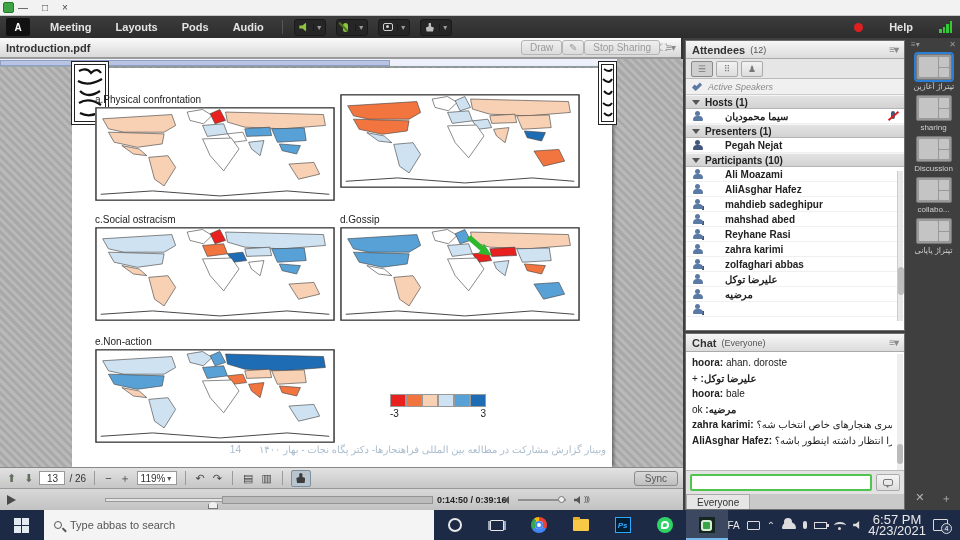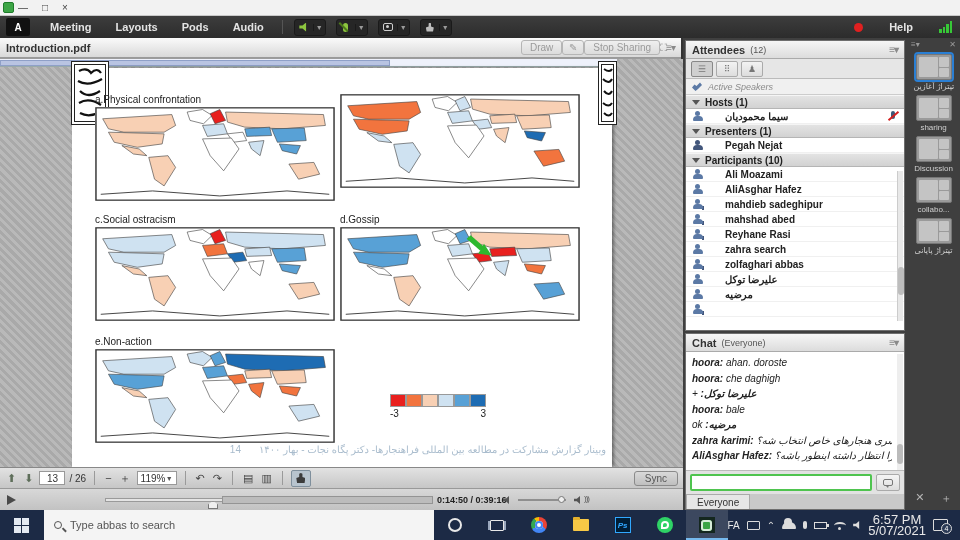--- a/index.html
+++ b/index.html
@@ -109,21 +109,21 @@
   .avatar:after { content:""; position:absolute; left:0.5px; top:5.5px; width:10px; height:5px; border-radius:4px 4px 1px 1px; background:#5b79a5; }
   .avatar.device i { position:absolute; right:-2px; bottom:-1px; width:4px; height:6px; background:#43577c; border:1px solid #fff; }
   .avatar.presenter:after { background:#43577c; } .avatar.presenter:before { background:#43577c; }
   .mic-muted { margin-left:auto; position:relative; width:10px; height:11px; }
   .mic-muted b { position:absolute; left:3px; top:0; width:4px; height:8px; background:#3d5a7a; border-radius:2px; }
   .mic-muted:after { content:""; position:absolute; left:-1px; top:4px; width:13px; height:2px; background:#d42020; transform:rotate(-40deg); }
   .att-scroll { position:absolute; right:1px; top:130px; width:6px; height:150px; background:#e8e8e8; border-left:1px solid #ccc; }
   .att-scroll i { display:block; margin:96px 0 0 0; width:6px; height:28px; background:#bdbdbd; border-radius:3px; }
 
   
-  .chat-msgs { position:absolute; left:0; top:18px; width:212px; height:124px; overflow:hidden; padding:3px 6px 0 6px;font-style:italic; }
+  .chat-msgs { position:absolute; left:0; top:18px; width:212px; height:124px; overflow:hidden; padding:3px 6px 0 6px; }
   .chat-row { font-size:10px; color:#222; line-height:15.5px; white-space:nowrap; overflow:hidden; }
   .chat-row b { font-weight:bold; }
   .chat-row.rtl { direction:rtl; text-align:left; }
   .chat-scroll { position:absolute; right:1px; top:20px; width:6px; height:120px; background:#eee; }
   .chat-scroll i { display:block; margin-top:90px; width:6px; height:20px; background:#bbb; border-radius:3px; }
   .chat-input-row { position:absolute; left:0; bottom:15px; width:218px; height:24px; background:#e2e2e2; border-top:1px solid #bbb; display:flex; align-items:center; gap:4px; padding:0 4px; }
   .chat-input { flex:1; height:17px; background:#fff; border:2px solid #4fc44f; border-radius:2px; font-size:10px; padding:0 3px; outline:none; font-family:"Liberation Sans",sans-serif; }
   .send-btn { width:24px; height:17px; border:1px solid #aaa; background:linear-gradient(#f5f5f5,#ddd); border-radius:2px; display:flex; align-items:center; justify-content:center; }
   .bubble-ico { width:10px; height:7px; border:1.5px solid #777; border-radius:2px; position:relative; }
   .bubble-ico:after { content:""; position:absolute; left:1px; bottom:-3px; border-left:3px solid transparent; border-right:1px solid transparent; border-top:3px solid #777; }
@@ -496,21 +496,21 @@
             <span>mahshad abed</span>
           </div>
           <div class="att-row">
             <span class="avatar device">
               <i></i>
             </span>
             <span>Reyhane Rasi</span>
           </div>
           <div class="att-row">
             <span class="avatar"></span>
-            <span>zahra search</span>
+            <span>zahra karimi</span>
           </div>
           <div class="att-row">
             <span class="avatar device">
               <i></i>
             </span>
             <span>zolfaghari abbas</span>
           </div>
           <div class="att-row">
             <span class="avatar"></span>
             <span>علیرضا توکل</span>
@@ -532,21 +532,20 @@
     </div>
 
     <div class="chat-pod">
       <div class="pod-hd2">
         <span>Chat</span>
         <span class="cnt">(Everyone)</span>
         <span class="pod-menu-ico">≡▾</span>
       </div>
       <div class="chat-msgs" id="chat-messages">
           <div class="chat-row"><b>hoora: </b><span>ahan. doroste</span></div>
-          <div class="chat-row"><b>hoora: </b><span>che daghigh</span></div>
           <div class="chat-row rtl"><b>علیرضا توکل: </b><span>+</span></div>
           <div class="chat-row"><b>hoora: </b><span>bale</span></div>
           <div class="chat-row rtl"><b>مرضیه: </b><span>ok</span></div>
           <div class="chat-row"><b>zahra karimi: </b><span>خب برای این هدف باید فقط یسری هنجارهای خاص انتخاب شه؟</span></div>
           <div class="chat-row"><b>AliAsghar Hafez: </b><span>چرا انتظار داشته اینطور باشه؟</span></div>
         </div>
       <div class="chat-scroll">
           <i></i>
         </div>
       <div class="chat-input-row">
@@ -654,20 +653,20 @@
       <span>FA</span>
       <i class="kb-ico"></i>
       <span class="t-ico">⌃</span>
       <i class="cloud-ico"></i>
       <i class="tmic-ico"></i>
       <i class="batt-ico"></i>
       <i class="wifi-ico"></i>
       <i class="tspk-ico"></i>
       <span class="clock">
         <span>6:57 PM</span><br>
-        <span>5/07/2021</span>
+        <span>4/23/2021</span>
       </span>
       <span class="notif">
           <b>4</b>
         </span>
     </span>
   </div>
 </div>
 
 </body></html>

